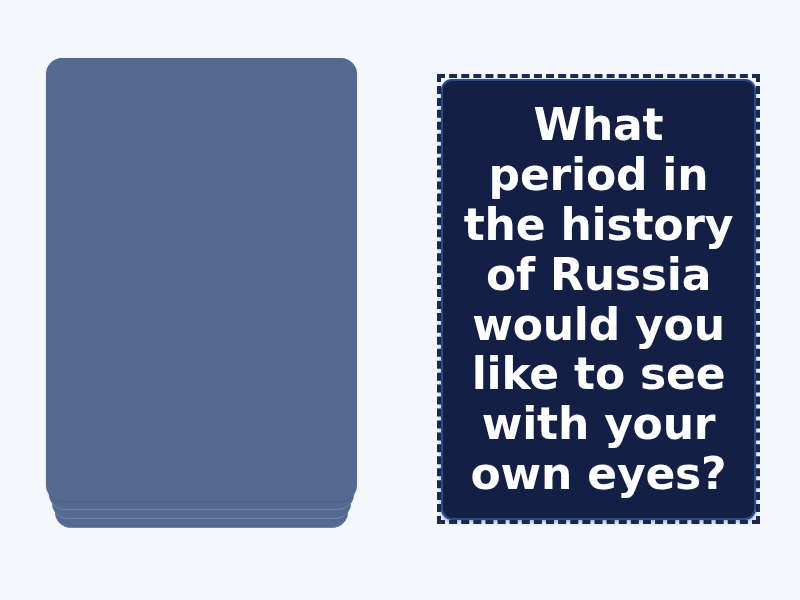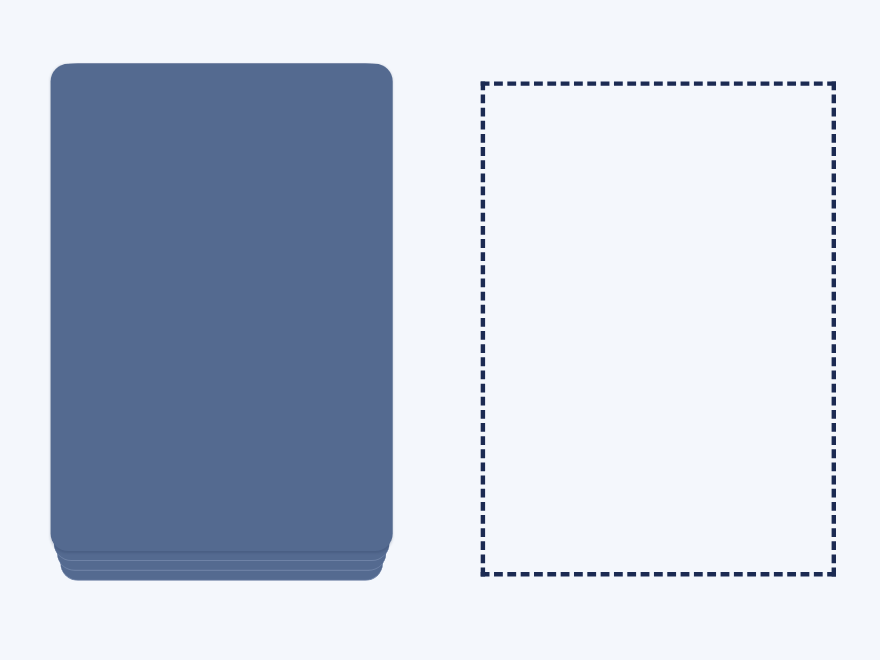--- a/index.html
+++ b/index.html
@@ -110,14 +110,17 @@
 
   <div id="deck">
     <div class="deck-layer deck-l3"></div>
     <div class="deck-layer deck-l2"></div>
     <div class="deck-layer deck-l1"></div>
     <div class="deck-layer deck-top"></div>
   </div>
 
   <div id="card-selection"></div>
 
+  <div id="card-face">
+    <div id="card-text">What period in the history of Russia would you like to see with your own eyes?</div>
+  </div>
 
 </div>
 
 </body></html>

